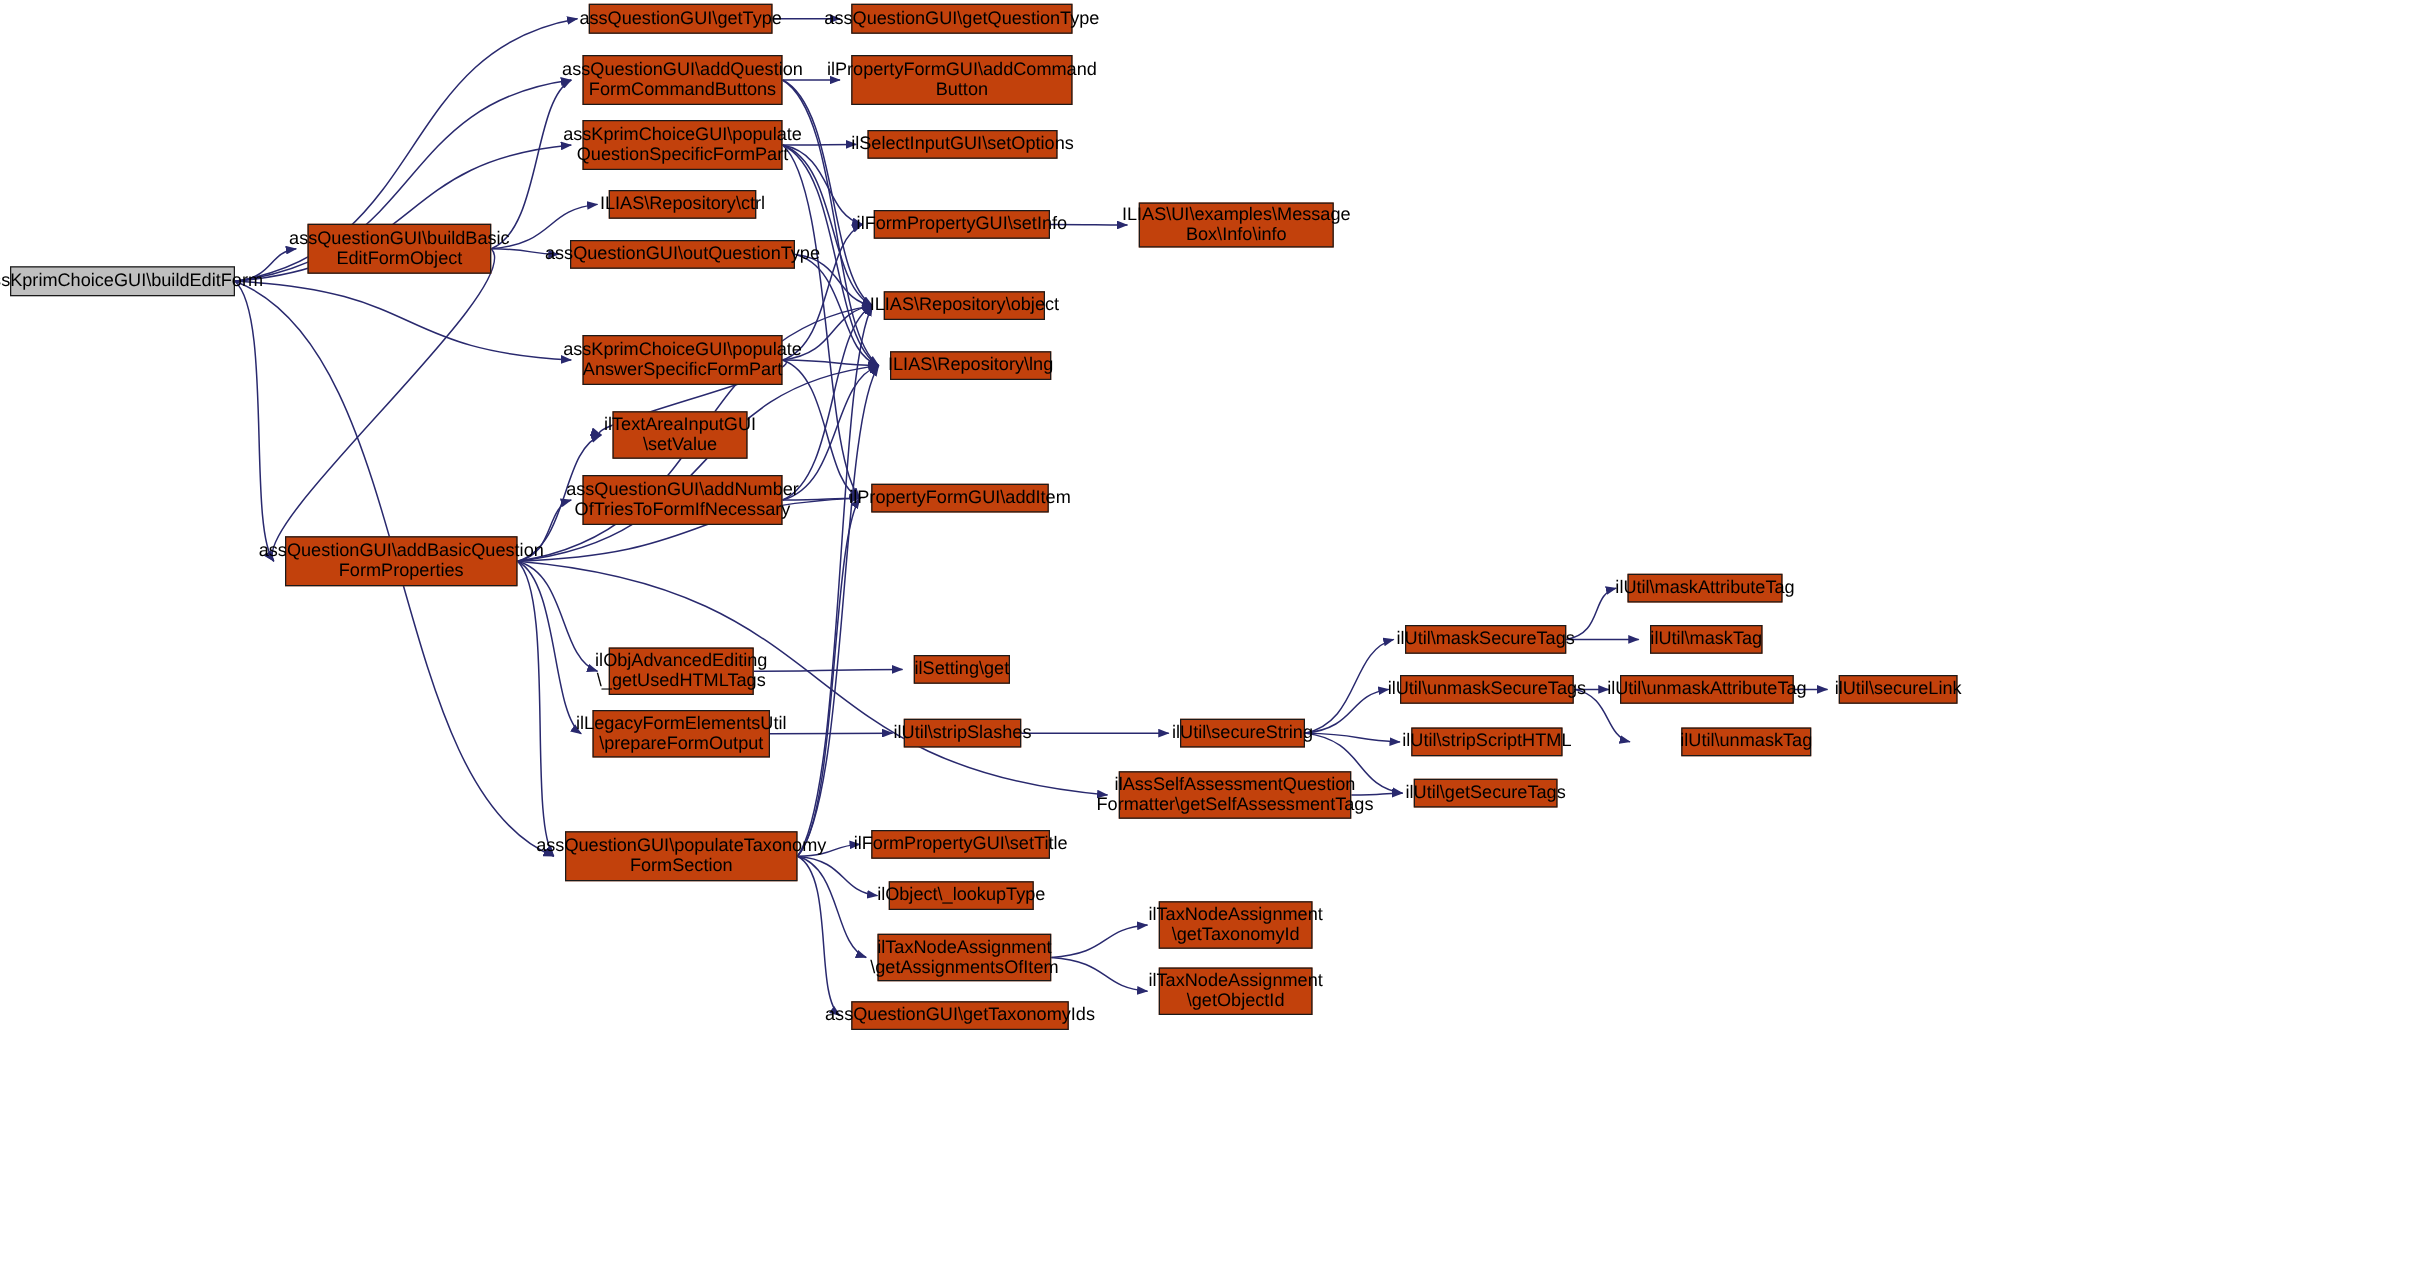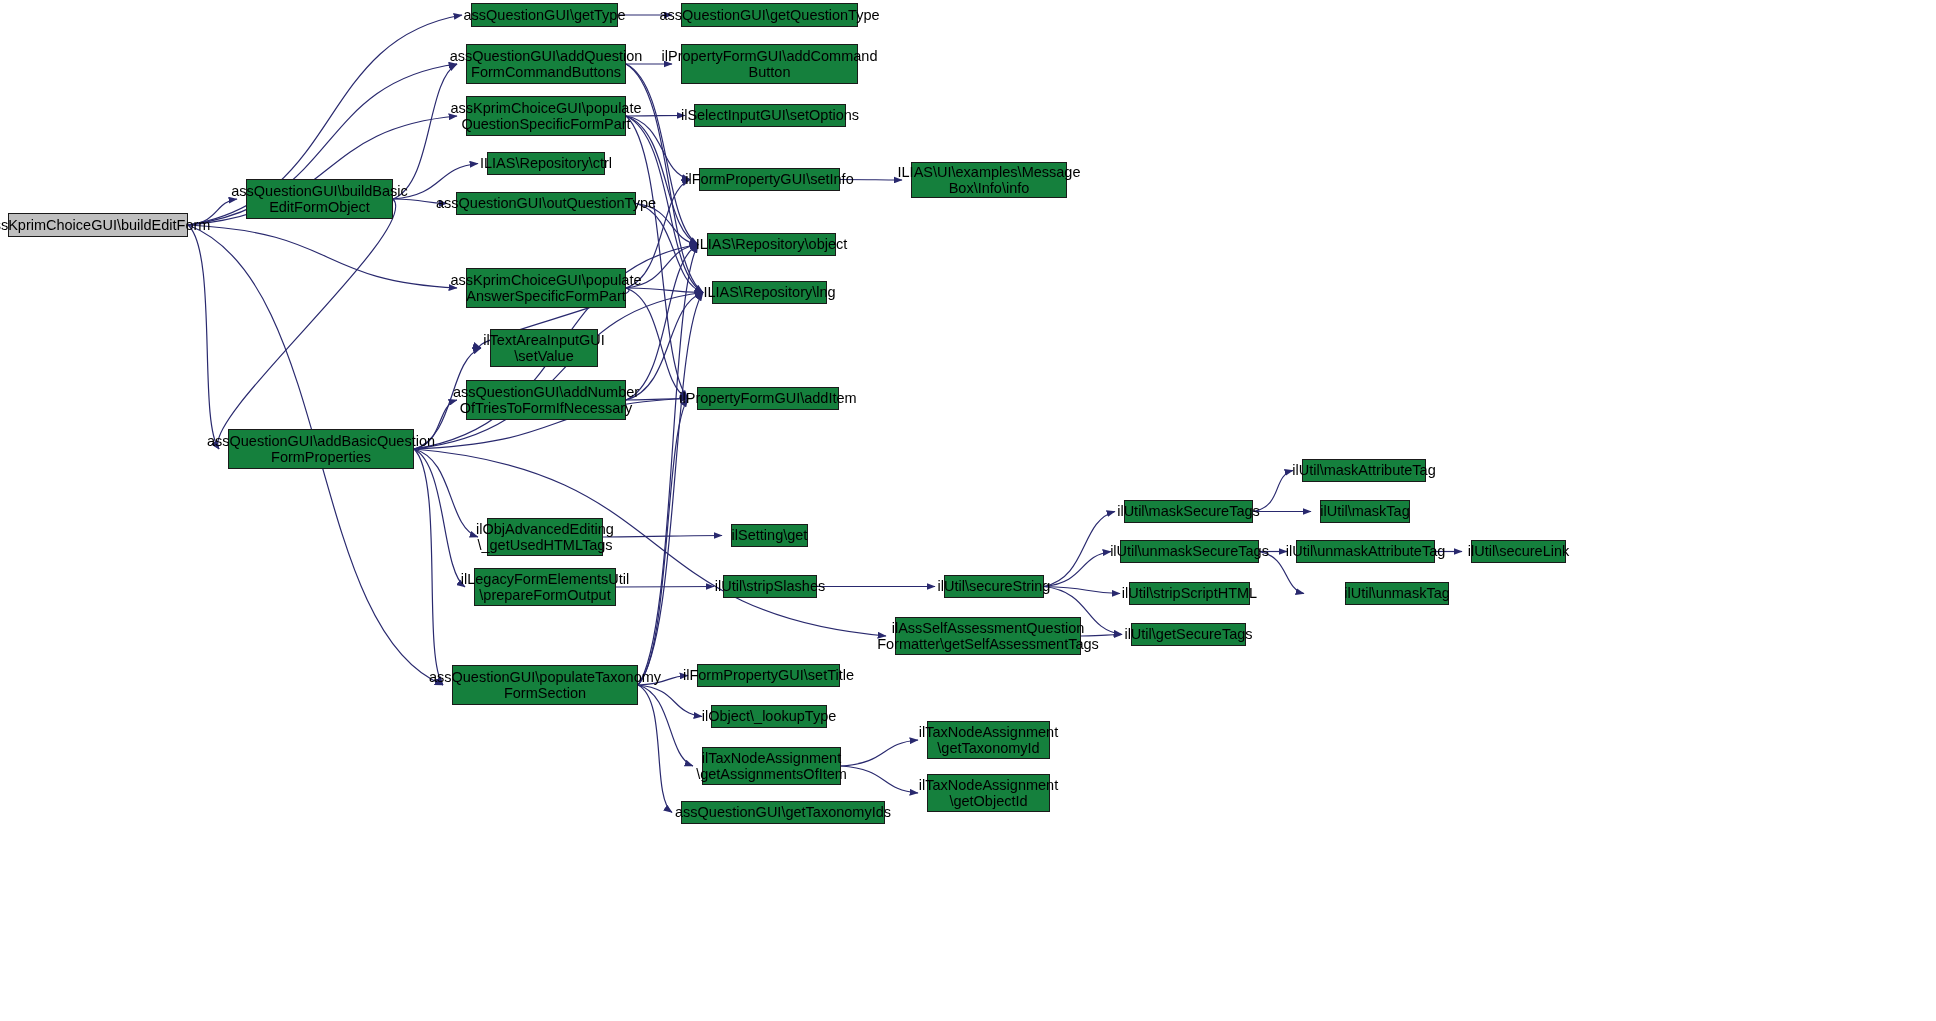--- a/index.html
+++ b/index.html
@@ -1,19 +1,19 @@
 <!DOCTYPE html>
 <html><head>
 <meta charset="utf-8">
 <style>
   html,body{margin:0;padding:0;background:#ffffff;}
   #canvas{position:relative;width:1936px;height:1021px;background:#ffffff;
           font-family:"Liberation Sans",sans-serif;overflow:hidden;}
   svg.edges{position:absolute;left:0;top:0;width:1936px;height:1021px;pointer-events:none;}
-  .node{position:absolute;box-sizing:border-box;border:1px solid #1a1a1a;background:#15803d;
+  .node{position:absolute;box-sizing:border-box;border:1px solid #1a1a1a;background:#c2410c;
         display:flex;align-items:center;justify-content:center;text-align:center;
         font-size:14.5px;color:#000000;line-height:1.12;padding:1px 4px;white-space:pre-line;}
   .node.root{background:#bfbfbf;border-color:#1a1a1a;}
 </style>
 </head>
 <body>
 
 <div id="canvas">
   <svg class="edges" id="edge-layer" xmlns="http://www.w3.org/2000/svg">
     <defs>
@@ -100,21 +100,21 @@
       <div class="node" style="left: 487px; top: 152px; width: 118px; height: 23px;">ILIAS\Repository\ctrl</div>
       <div class="node" style="left: 699px; top: 168px; width: 141px; height: 23px;">ilFormPropertyGUI\setInfo</div>
       <div class="node" style="left: 911px; top: 162px; width: 156px; height: 36px;">ILIAS\UI\examples\Message
 Box\Info\info</div>
       <div class="node" style="left: 246px; top: 179px; width: 147px; height: 40px;">assQuestionGUI\buildBasic
 EditFormObject</div>
       <div class="node" style="left: 456px; top: 192px; width: 180px; height: 23px;">assQuestionGUI\outQuestionType</div>
       <div class="node" style="left: 707px; top: 233px; width: 129px; height: 23px;">ILIAS\Repository\object</div>
       <div class="node" style="left: 466px; top: 268px; width: 160px; height: 40px;">assKprimChoiceGUI\populate
 AnswerSpecificFormPart</div>
-      <div class="node" style="left: 712px; top: 281px; width: 115px; height: 23px;">ILIAS\Repository\lng</div>
+      <div class="node" style="left: 712px; top: 281px; width: 129px; height: 23px;">ILIAS\Repository\lng</div>
       <div class="node" style="left: 490px; top: 329px; width: 108px; height: 38px;">ilTextAreaInputGUI
 \setValue</div>
       <div class="node" style="left: 466px; top: 380px; width: 160px; height: 40px;">assQuestionGUI\addNumber
 OfTriesToFormIfNecessary</div>
       <div class="node" style="left: 697px; top: 387px; width: 142px; height: 23px;">ilPropertyFormGUI\addItem</div>
       <div class="node" style="left: 228px; top: 429px; width: 186px; height: 40px;">assQuestionGUI\addBasicQuestion
 FormProperties</div>
       <div class="node" style="left: 1302px; top: 459px; width: 124px; height: 23px;">ilUtil\maskAttributeTag</div>
       <div class="node" style="left: 1124px; top: 500px; width: 129px; height: 23px;">ilUtil\maskSecureTags</div>
       <div class="node" style="left: 1320px; top: 500px; width: 90px; height: 23px;">ilUtil\maskTag</div>
@@ -136,15 +136,15 @@
       <div class="node" style="left: 452px; top: 665px; width: 186px; height: 40px;">assQuestionGUI\populateTaxonomy
 FormSection</div>
       <div class="node" style="left: 697px; top: 664px; width: 143px; height: 23px;">ilFormPropertyGUI\setTitle</div>
       <div class="node" style="left: 711px; top: 705px; width: 116px; height: 23px;">ilObject\_lookupType</div>
       <div class="node" style="left: 927px; top: 721px; width: 123px; height: 38px;">ilTaxNodeAssignment
 \getTaxonomyId</div>
       <div class="node" style="left: 702px; top: 747px; width: 139px; height: 38px;">ilTaxNodeAssignment
 \getAssignmentsOfItem</div>
       <div class="node" style="left: 927px; top: 774px; width: 123px; height: 38px;">ilTaxNodeAssignment
 \getObjectId</div>
-      <div class="node" style="left: 681px; top: 801px; width: 204px; height: 23px;">assQuestionGUI\getTaxonomyIds</div>
+      <div class="node" style="left: 681px; top: 801px; width: 174px; height: 23px;">assQuestionGUI\getTaxonomyIds</div>
     </div>
 </div>
 
 </body></html>

